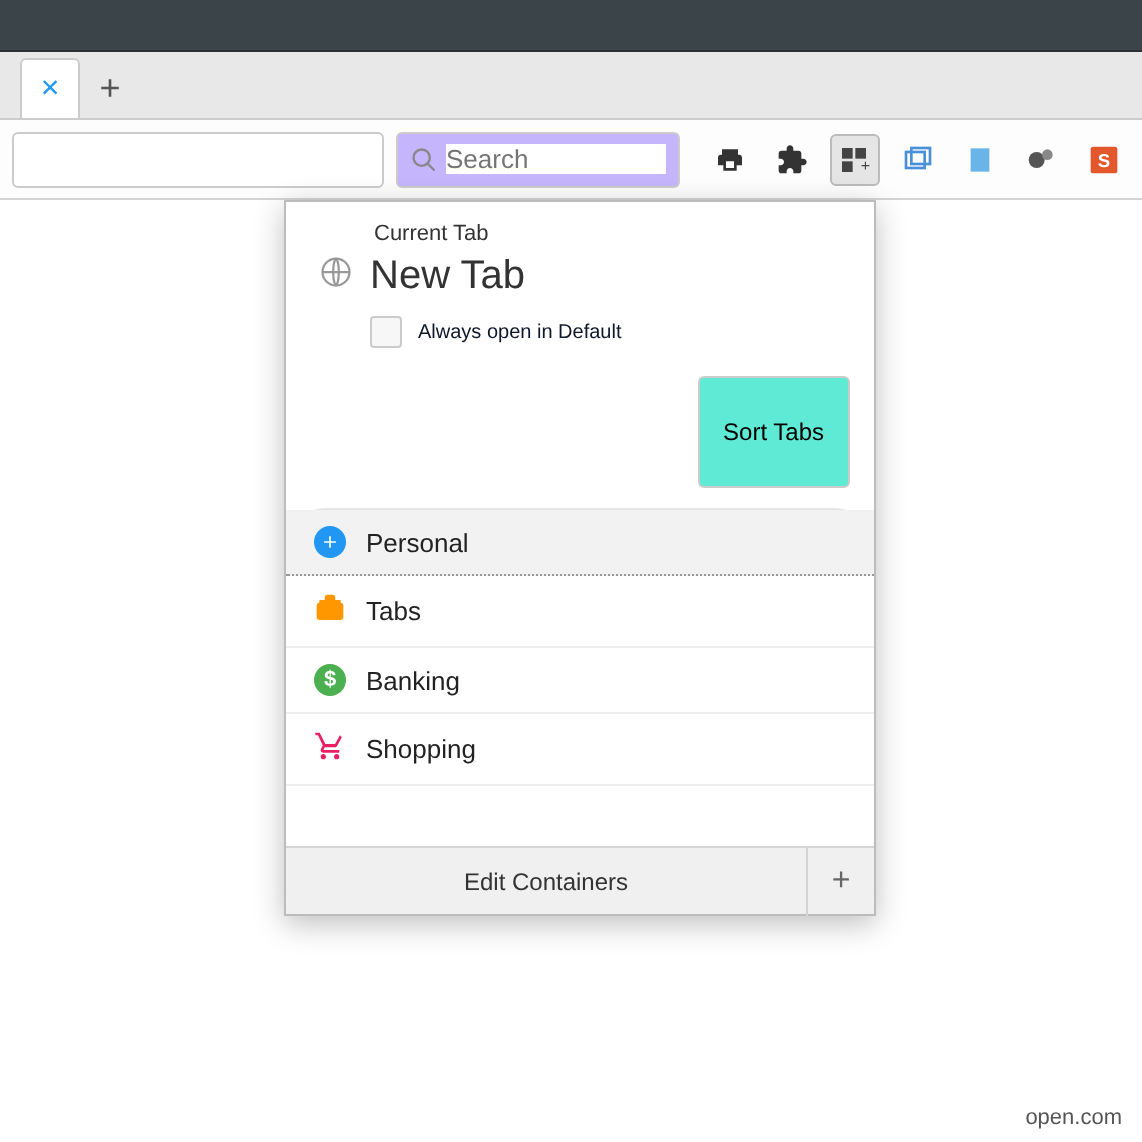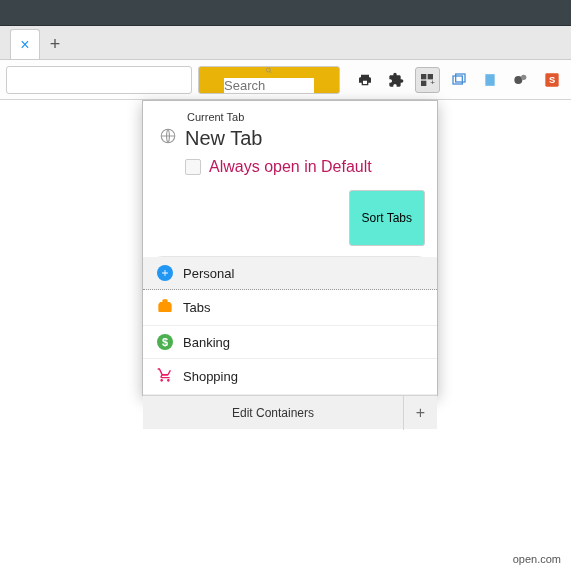--- a/index.html
+++ b/index.html
@@ -61,27 +61,26 @@
       height: 28px;
       border: 1px solid #ccc;
       border-radius: 3px;
       background: #fff;
     }
     .searchbar {
       width: 146px;
       height: 28px;
       border: 1px solid #ccc;
       border-radius: 3px;
-      background: #eab308;
+      background: #c4b5fd;
       display: flex;
       align-items: center;
       padding: 0 6px;
       gap: 4px;
       color: #888;
-      flex-direction: column;
     }
     .searchbar input {
       border: none;
       outline: none;
       flex: 1;
       font-size: 13px;
       width: 90px;
     }
     .spacer { flex: 1; }
     .tbtn {
@@ -92,21 +91,21 @@
       justify-content: center;
       border-radius: 3px;
       cursor: pointer;
     }
     .tbtn.active { background: #e5e5e5; border: 1px solid #bbb; }
     .popup {
       position: absolute;
       top: 100px;
       left: 142px;
       width: 296px;
-      height: 296px;
+      height: 358px;
       background: #fff;
       border: 1px solid #bcbcbc;
       box-shadow: 0 4px 14px rgba(0,0,0,0.25);
       display: flex;
       flex-direction: column;
     }
     .popup-header {
       padding: 10px 14px 4px 42px;
       position: relative;
     }
@@ -128,21 +127,21 @@
       margin-top: 8px;
       margin-left: 0px;
     }
     .checkbox {
       width: 16px;
       height: 16px;
       border: 1px solid #ccc;
       border-radius: 2px;
       background: #f7f7f7;
     }
-    .check-label { font-size: 16px; color: #be185d; }
+    .check-label { font-size: 10px; color: #0f172a; }
     .sort-row {
       display: flex;
       justify-content: flex-end;
       padding: 10px 12px 10px 12px;
     }
     .sort-btn {
       border: 1px solid #ccc;
       background: #5eead4;
       padding: 20px 12px;
       border-radius: 3px;

